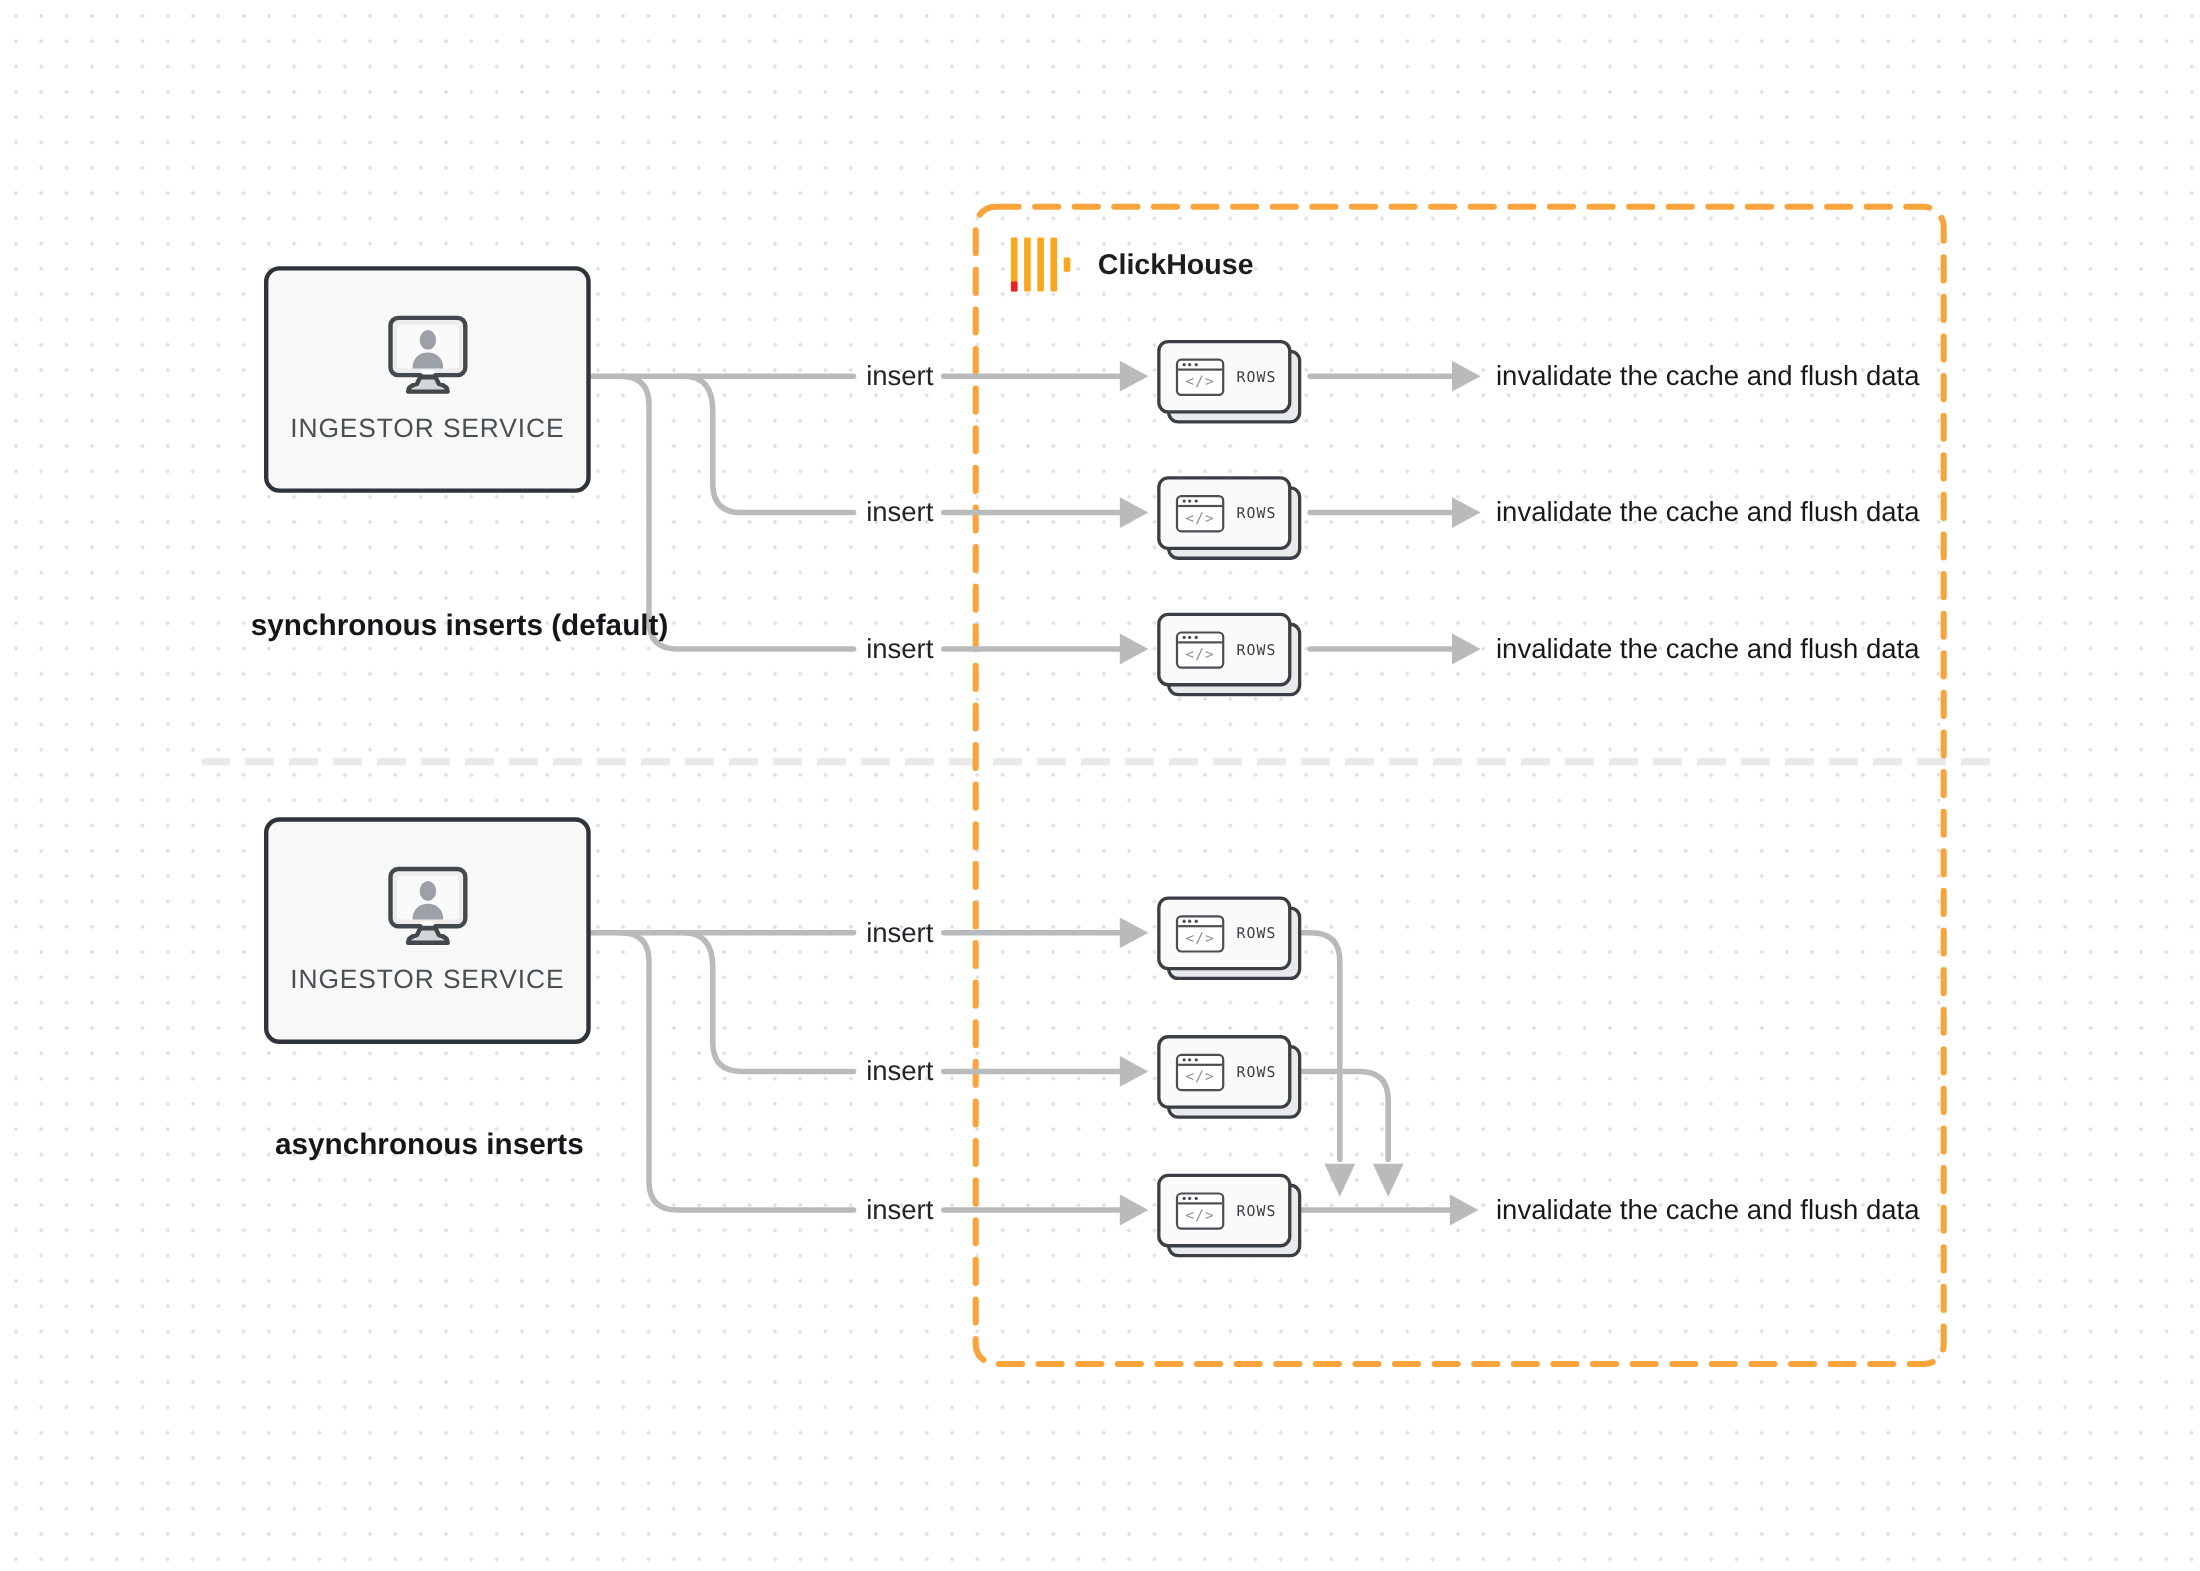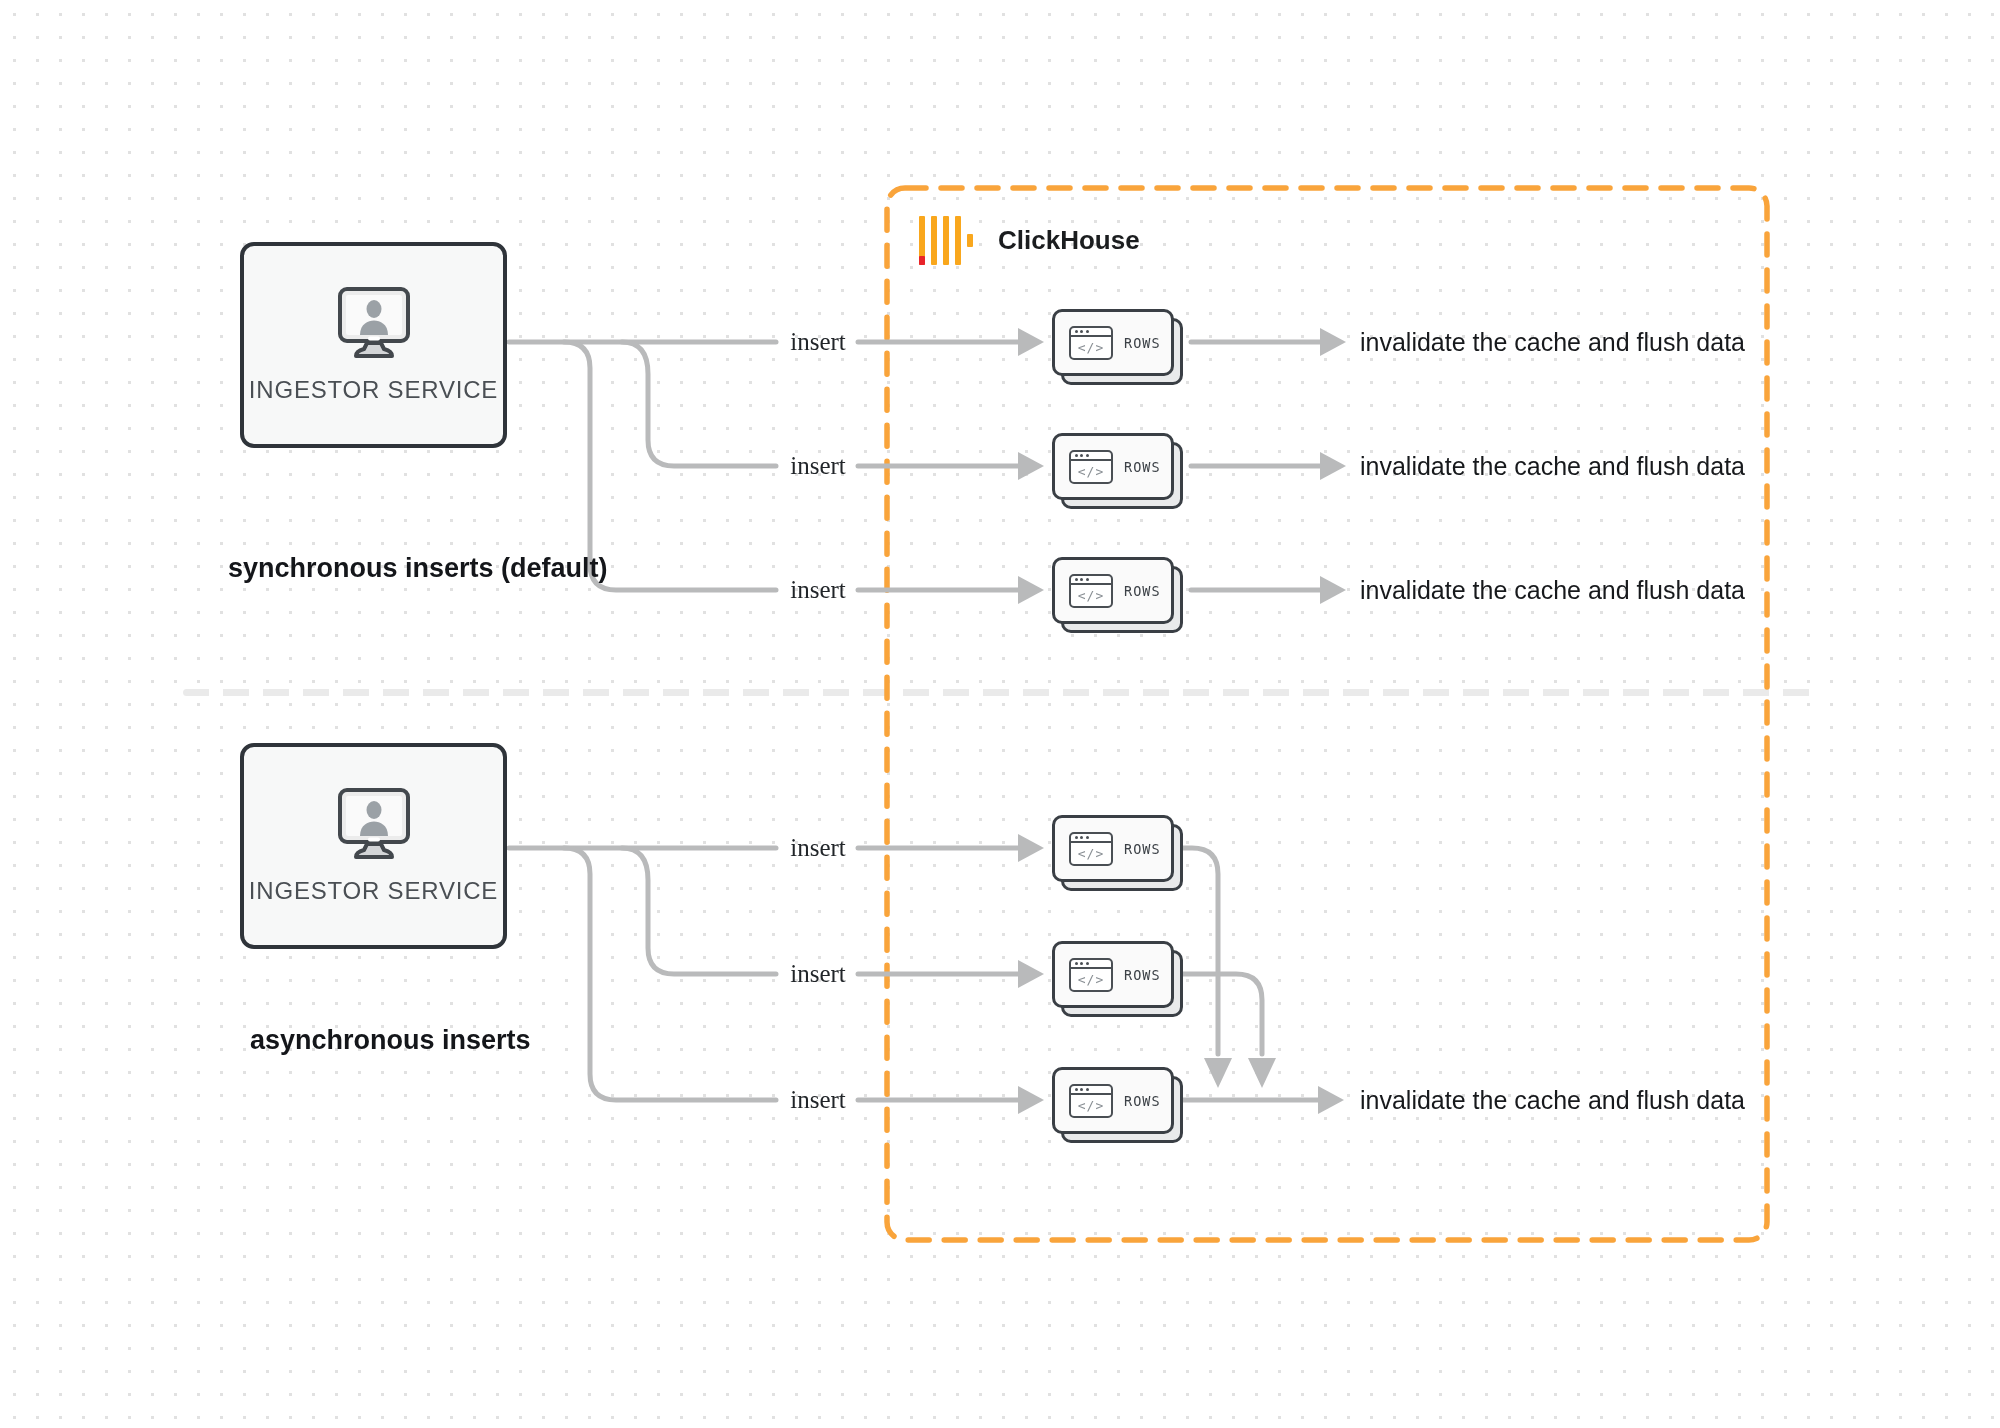--- a/index.html
+++ b/index.html
@@ -15,37 +15,37 @@
 
   
   .divider{
     position:absolute;left:183px;top:689px;width:1635px;height:7px;
     background:repeating-linear-gradient(90deg,#eaeaea 0 26px,transparent 26px 40px);
     border-radius:4px;
   }
 
   
   .ingestor{
-    position:absolute;width:267px;height:206px;background:#f7f8f8;
+    position:absolute;width:297px;height:206px;background:#f7f8f8;
     border:4px solid #2f343a;border-radius:14px;box-sizing:border-box;
     display:flex;flex-direction:column;align-items:center;justify-content:center;gap:14px;
   }
   .ingestor-label{
     font-size:24px;color:#4a4f54;letter-spacing:0.8px;white-space:nowrap;
   }
 
   
   .caption{
     position:absolute;font-size:27px;font-weight:bold;color:#14161a;white-space:nowrap;
   }
 
   
   .insert-label{
     position:absolute;width:80px;height:30px;line-height:30px;text-align:center;
-    font-size:25px;color:#212529;font-family:Liberation Serif, serif;
+    font-size:25px;color:#212529;
   }
 
   
   .result-label{
     position:absolute;height:32px;line-height:32px;font-size:25px;color:#17191c;white-space:nowrap;
   }
 
   
   .card{position:absolute;width:122px;height:67px;}
   .card .shadow{

